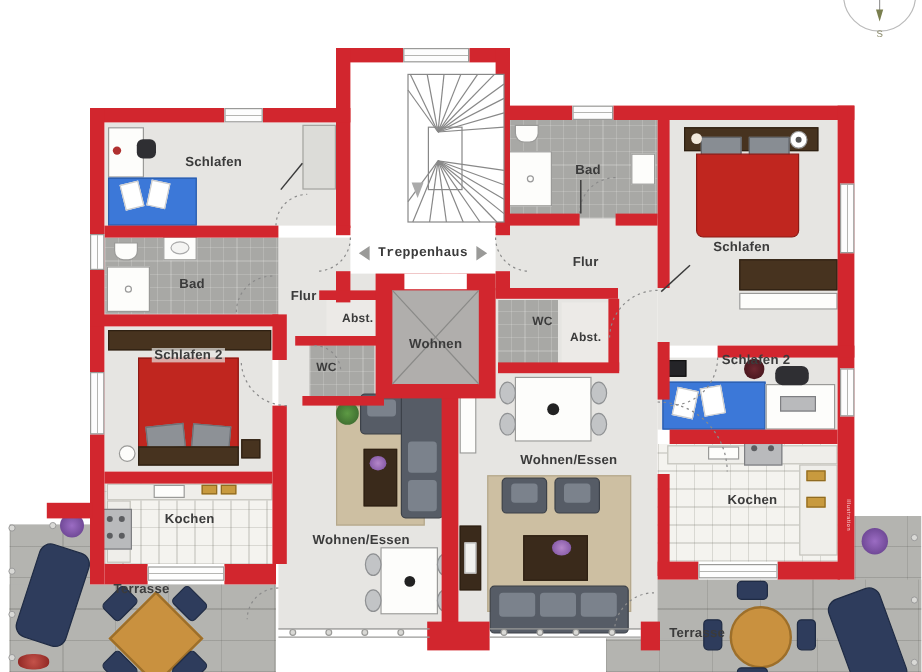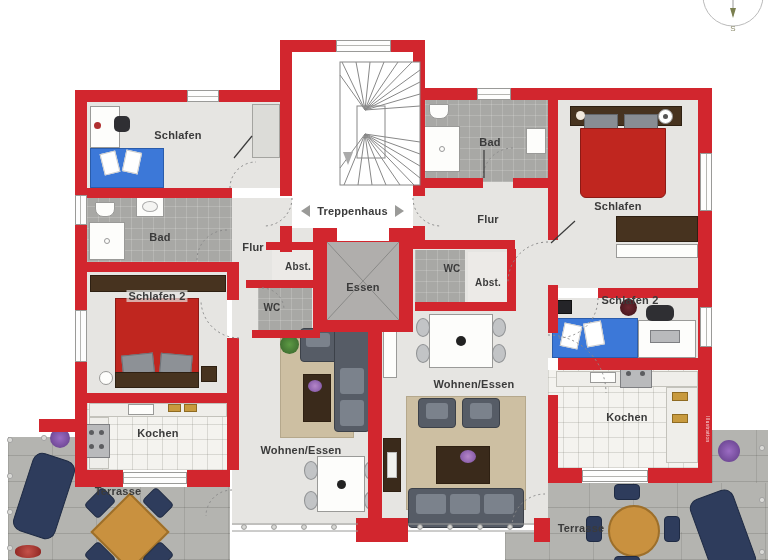--- a/index.html
+++ b/index.html
@@ -366,22 +366,22 @@
   <div class="lbl" style="left:118px;top:491px;">Terrasse</div>
   <div class="lbl" style="left:490px;top:142px;">Bad</div>
   <div class="lbl" style="left:618px;top:206px;">Schlafen</div>
   <div class="lbl" style="left:488px;top:219px;">Flur</div>
   <div class="lbl lbl-sm" style="left:452px;top:268px;">WC</div>
   <div class="lbl lbl-sm" style="left:488px;top:282px;">Abst.</div>
   <div class="lbl" style="left:630px;top:300px;">Schlafen 2</div>
   <div class="lbl" style="left:627px;top:417px;">Kochen</div>
   <div class="lbl" style="left:474px;top:384px;">Wohnen/Essen</div>
   <div class="lbl" style="left:581px;top:528px;">Terrasse</div>
-  <div class="lbl" style="left:363px;top:287px;z-index:52;">Essen</div>
+  <div class="lbl" style="left:363px;top:287px;z-index:52;">Wohnen</div>
 
   <div id="tph">
     <span class="arrL"></span>
-    <span class="lbl" style="position:static;transform:none;">Treppenhaus</span>
+    <span class="lbl" style="position:static;transform:none;font-family:Liberation Mono, monospace;">Treppenhaus</span>
     <span class="arrR"></span>
   </div>
 
   <div id="wm">Illustration</div>
 </div>
 
 </body></html>

